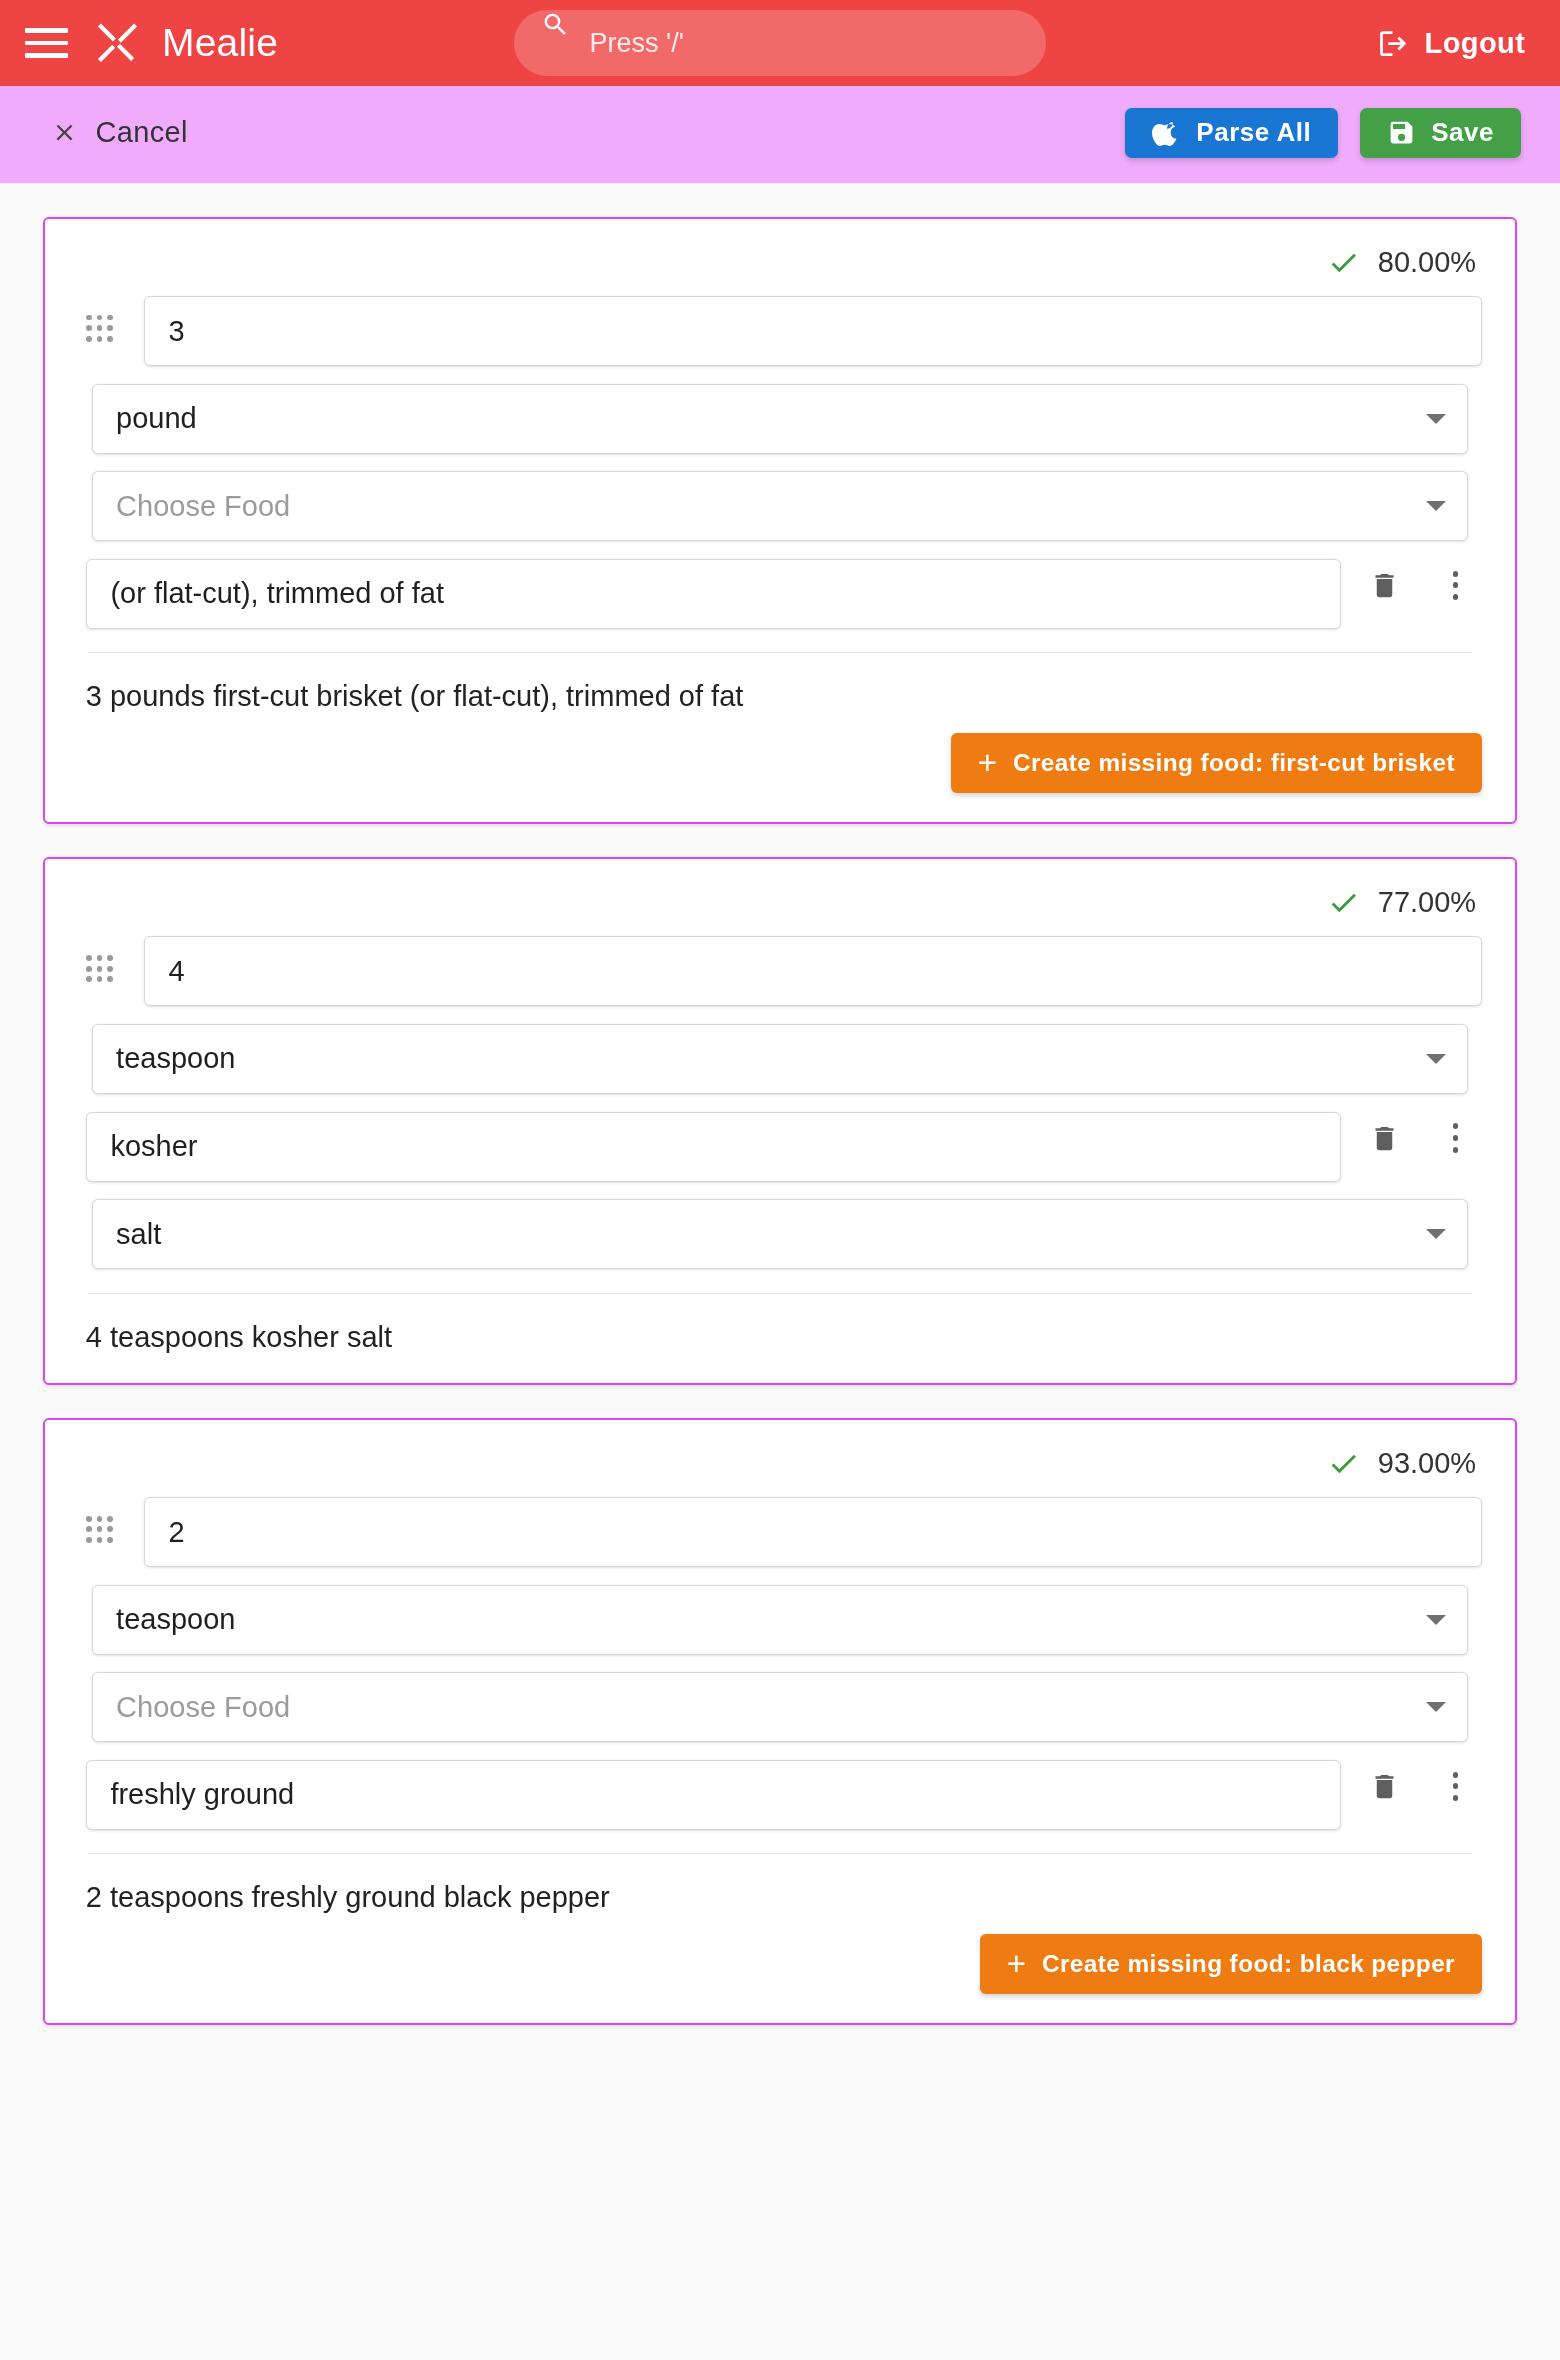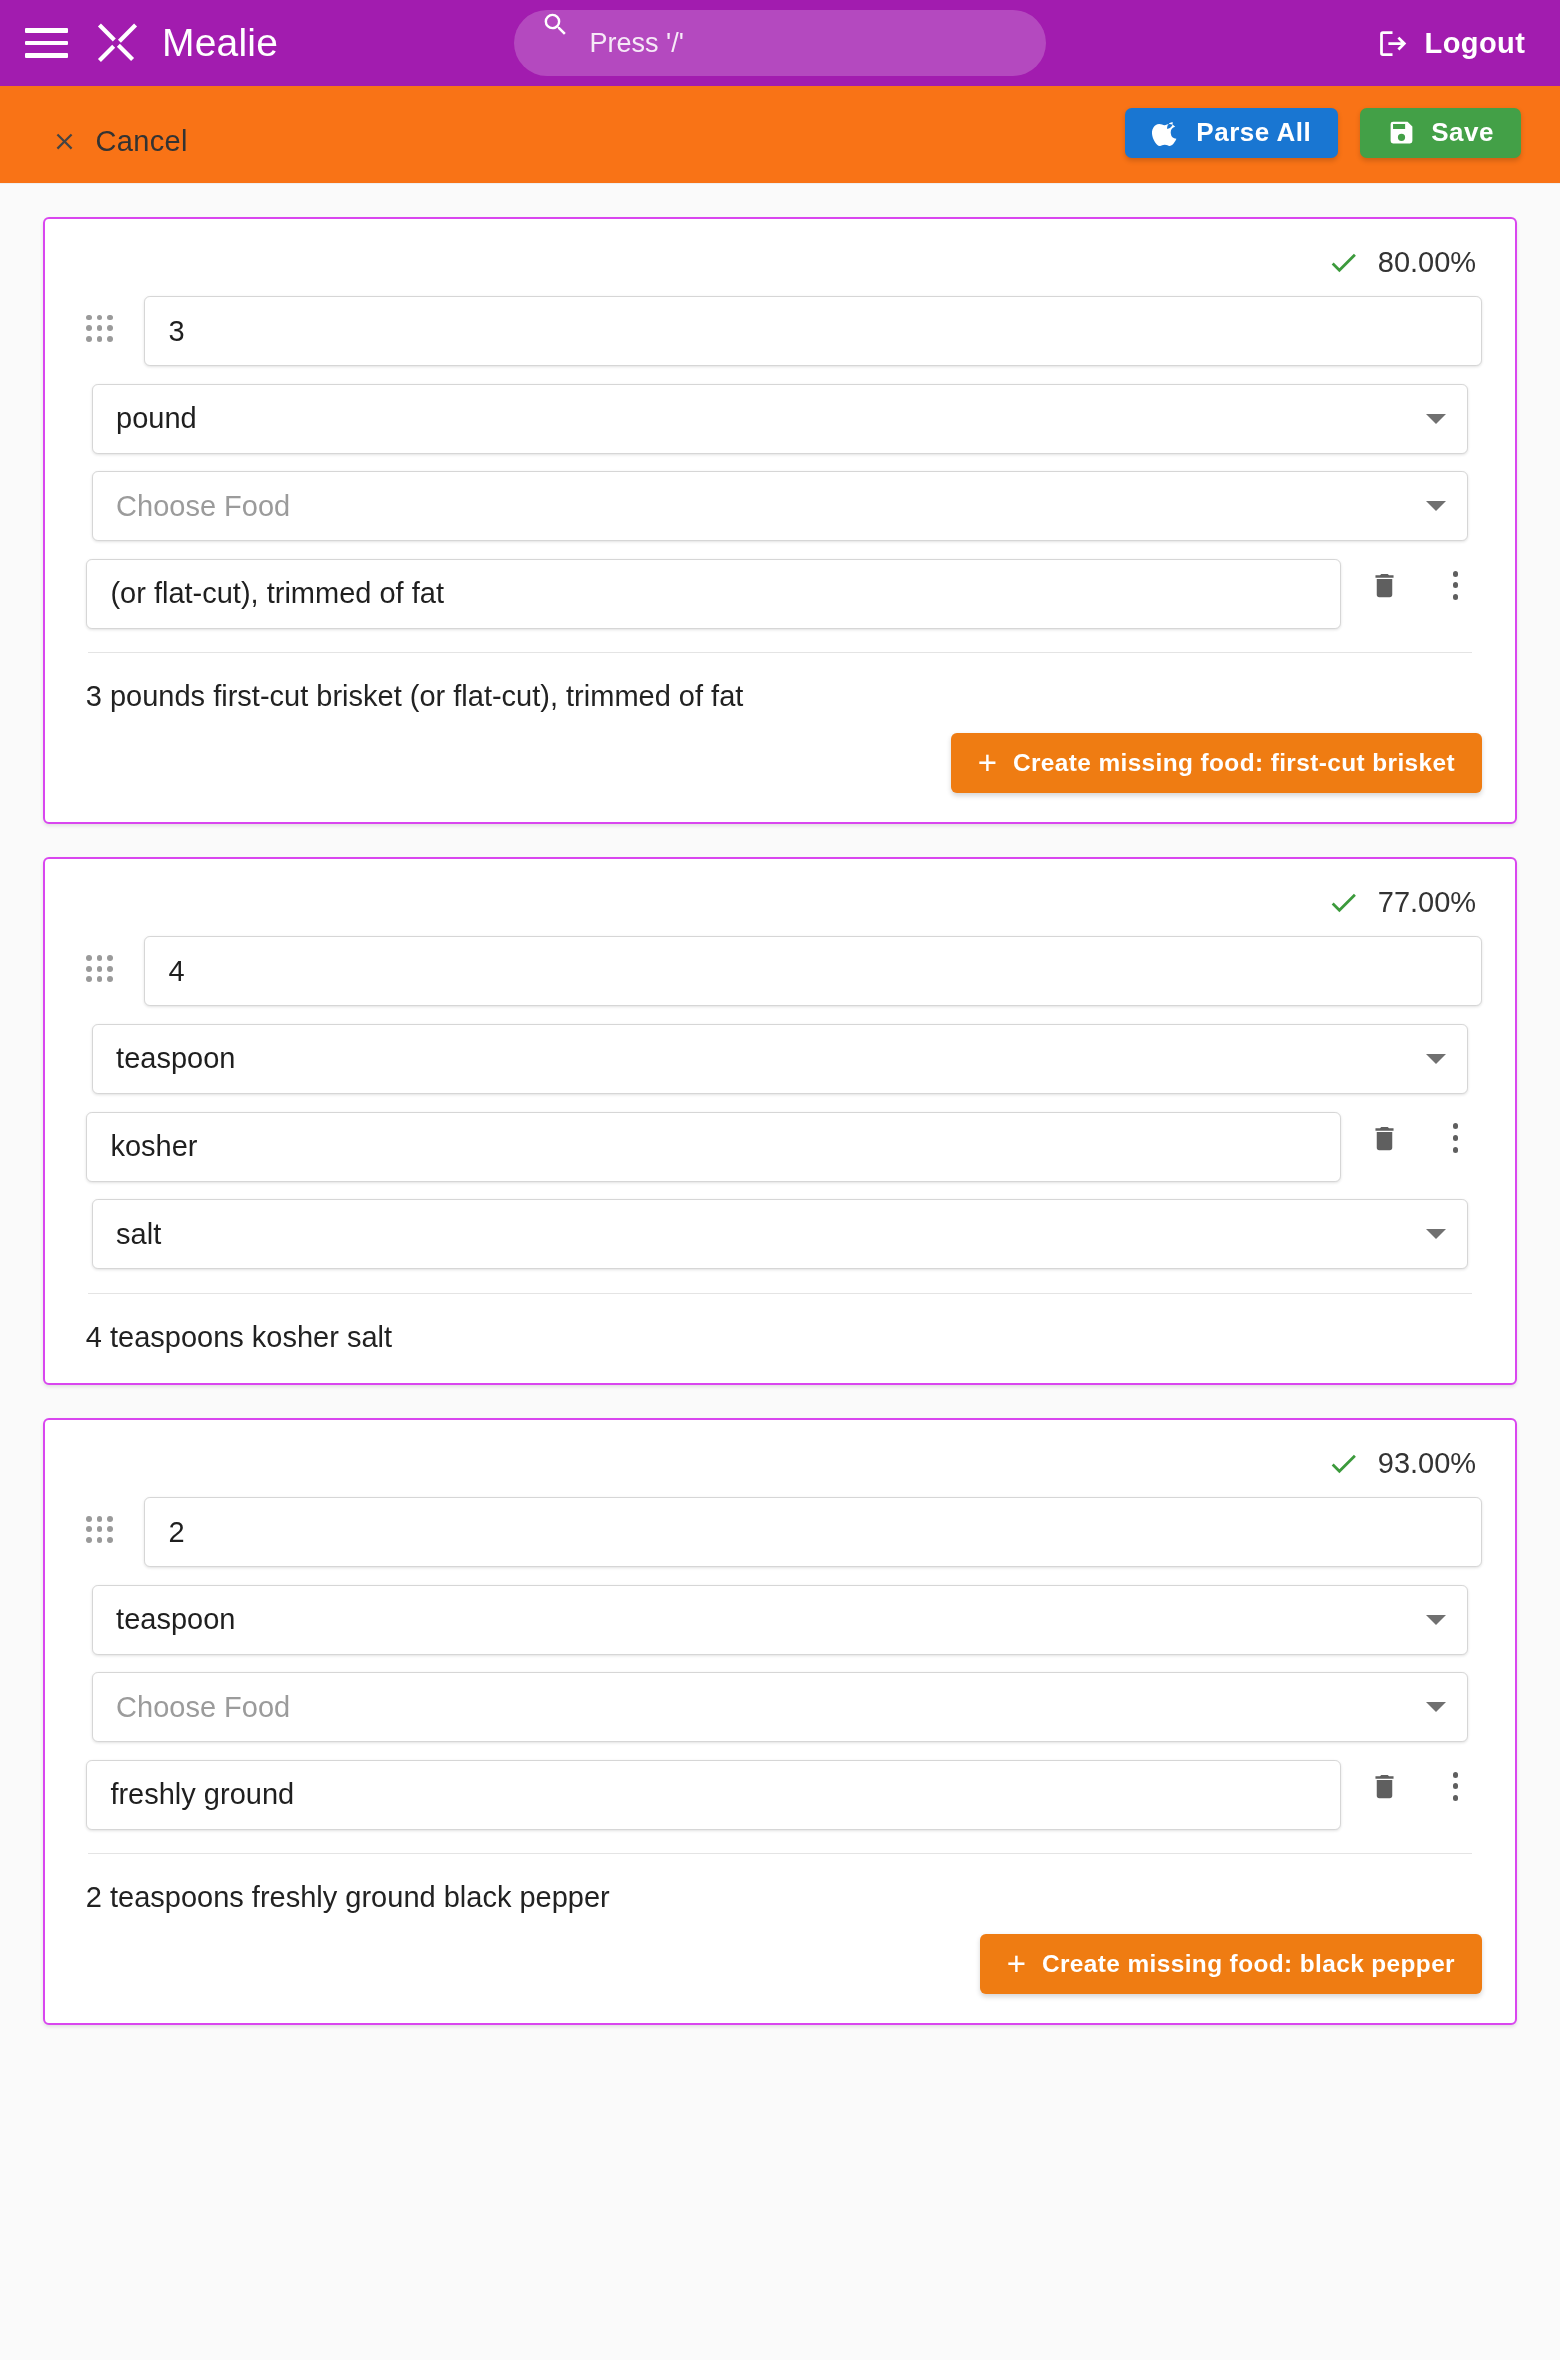--- a/index.html
+++ b/index.html
@@ -6,21 +6,21 @@
   html, body {
     margin: 0; padding: 0;
     background: #fafafa;
     font-family: "Liberation Sans", sans-serif;
   }
   body { width: 1560px; }
 
   
   .appbar {
     height: 86px;
-    background: #a21caf;
+    background: #ef4444;
     display: flex;
     align-items: center;
     padding: 0 25px;
     color: #fff;
     position: relative;
   }
   .hamburger {
     width: 45px; height: 45px;
     display: flex; flex-direction: column; justify-content: center; gap: 7.8px;
     cursor: pointer;
@@ -56,23 +56,23 @@
     margin-left: auto;
     display: flex; align-items: center; gap: 15.6px;
     font-size: 29px; font-weight: 700; letter-spacing: 0.4px;
     cursor: pointer; color: #fff;
     padding-right: 9.8px;
   }
   .logout-icon { width: 33px; height: 33px; }
 
   
   .actionbar {
-    background: #f97316;
+    background: #f0abfc;
     padding: 21.5px 39px 25px 51px;
-    display: flex; align-items: flex-end;
+    display: flex; align-items: center;
     border-bottom: 1px solid #efefef;
   }
   .cancel-btn {
     display: flex; align-items: center; gap: 17.6px;
     font-size: 29px; color: #333; cursor: pointer;
     letter-spacing: 0.3px;
   }
   .x-icon { width: 27px; height: 27px; }
   .act-right { margin-left: auto; display: flex; gap: 21.5px; }
   .btn {

